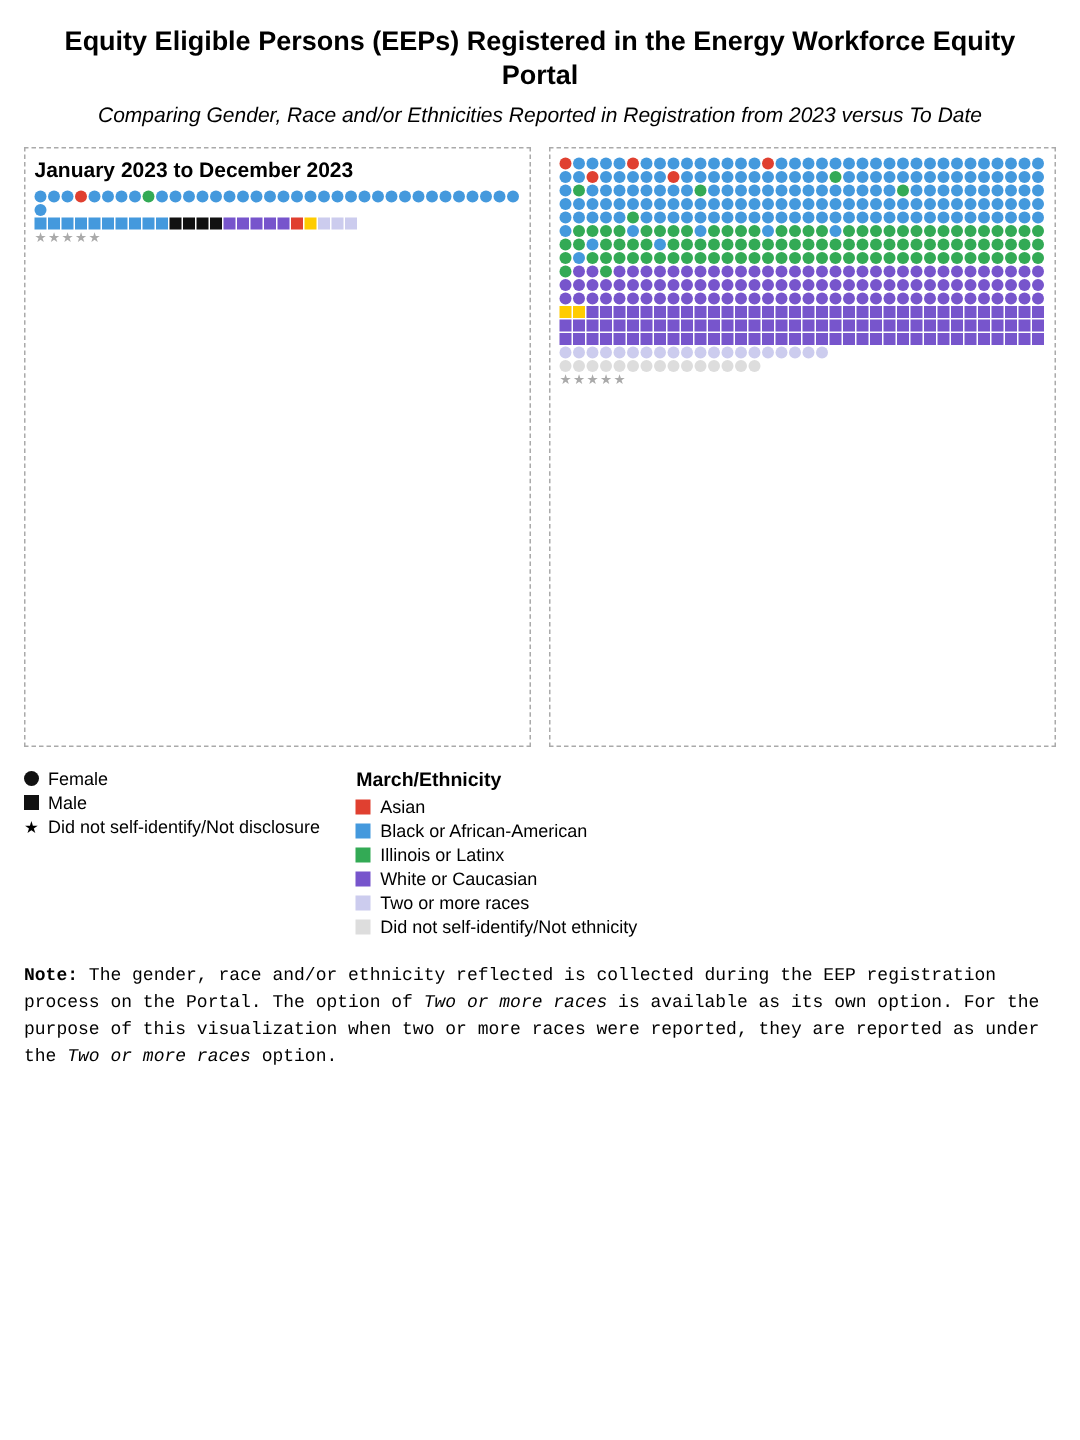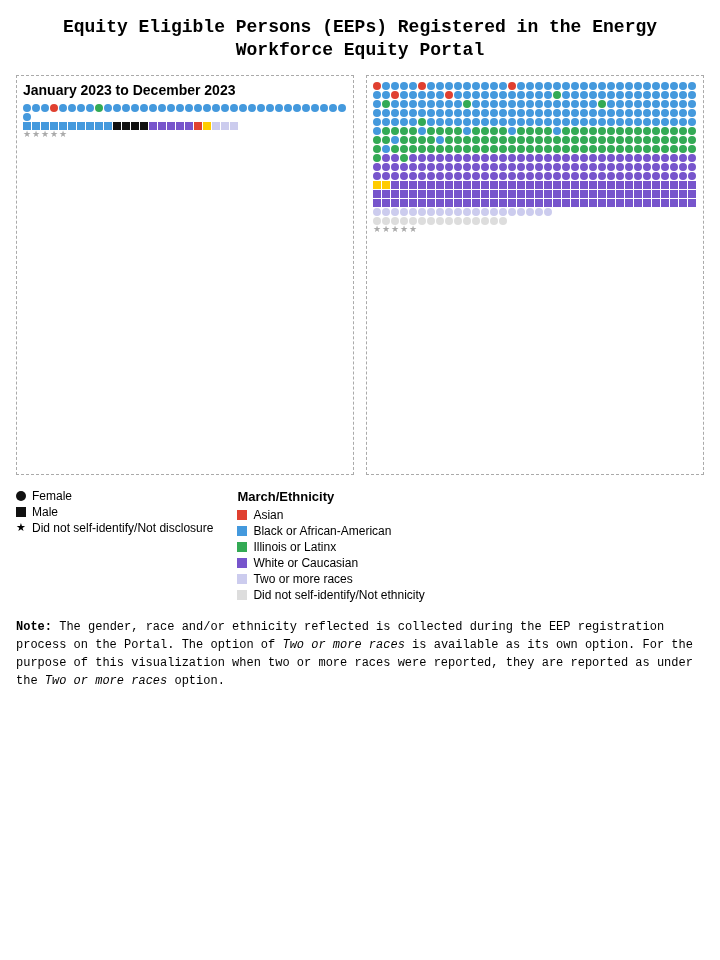--- a/index.html
+++ b/index.html
@@ -11,21 +11,20 @@
       padding: 16px;
     }
     .title-section {
       text-align: center;
       margin-bottom: 12px;
     }
     .main-title {
       font-size: 18px;
       font-weight: bold;
       line-height: 1.3;
-      font-family: Liberation Mono, monospace;
     }
     .subtitle {
       font-size: 14px;
       font-style: italic;
       margin-top: 4px;
       line-height: 1.4;
     }
     .charts-row {
       display: flex;
       gap: 12px;
@@ -125,20 +124,21 @@
     }
     .source-section .italic {
       font-style: italic;
     }
   </style>
 </head>
 <body>
 
 <div class="title-section">
   <div class="main-title">Equity Eligible Persons (EEPs) Registered in the Energy Workforce Equity Portal</div>
+  <div class="subtitle">Comparing Gender, Race and/or Ethnicities Reported in Registration from 2023 versus To Date</div>
 </div>
 
 <div class="charts-row">
 
   <div class="chart-container">
     <div class="chart-title">January 2023 to December 2023</div>
     <div class="dot-grid" id="dot-grid-left">
         <div class="dot-row">
           <div class="dot" style="background: rgb(68, 153, 221);"></div>
           <div class="dot" style="background: rgb(68, 153, 221);"></div>

